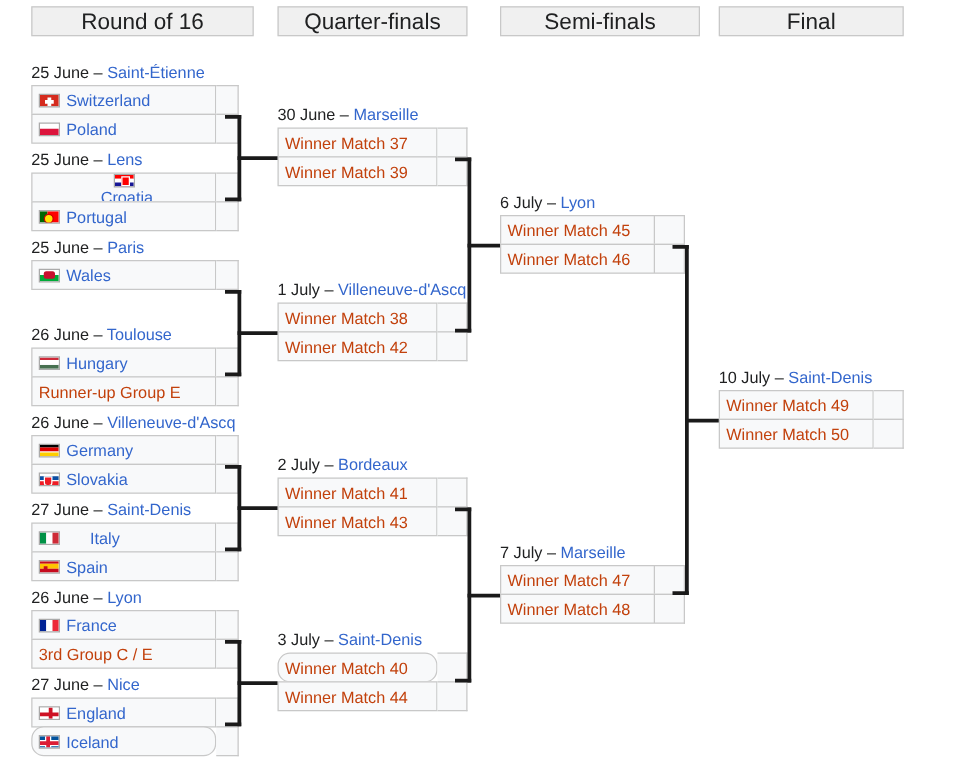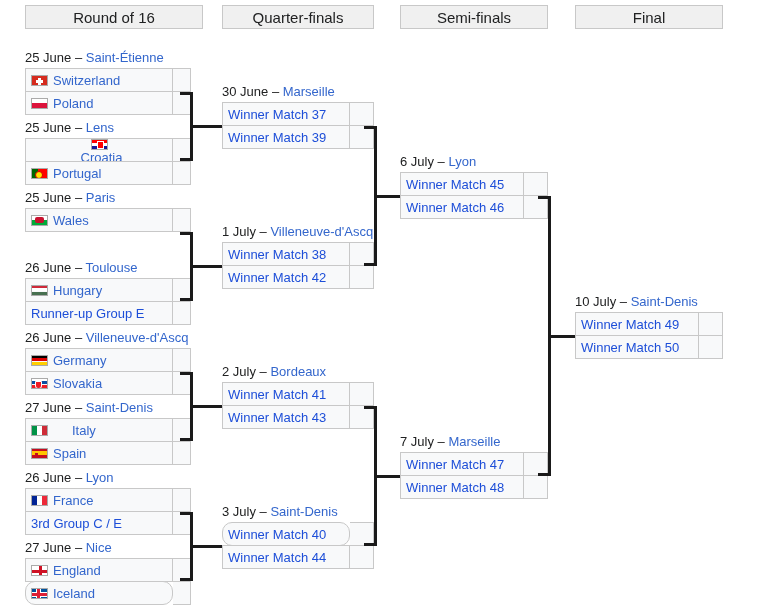--- a/index.html
+++ b/index.html
@@ -14,21 +14,21 @@
   #bracket{position:relative;width:764px;height:609px;}
 
   
   .round-tab{
     position:absolute;
     height:24px;
     box-sizing:border-box;
     border:1px solid #c8c8c8;
     background:#f0f0f0;
     color:#202122;
-    font-size:15px;
+    font-size:18px;
     display:flex;align-items:center;justify-content:center;
     text-align:center;
   }
 
   
   .match{position:absolute;}
   .match-label{
     position:absolute;
     top:-18px;left:0;
     white-space:nowrap;
@@ -52,21 +52,21 @@
     overflow:hidden;
     white-space:nowrap;
   }
   .cell-score{
     box-sizing:border-box;
     border:1px solid #c8c8c8;
     border-left:none;
     background:#f8f9fa;
   }
   .tname{color:#3366cc;font-size:13px;}
-  .tname.plain{color:#1d4ed8;}
+  .tname.plain{color:#c2410c;}
   .flag{
     display:inline-block;
     width:17px;height:11px;
     margin-right:5px;
     box-sizing:border-box;
     border:1px solid #aaa;
     position:relative;
     overflow:hidden;
     flex:0 0 auto;
     vertical-align:middle;
@@ -81,21 +81,21 @@
 </head>
 <body>
 
 <div id="bracket">
     <div class="round-tab" style="left: 25px; top: 5px; width: 178px;">
       <span>Round of 16</span>
     </div>
     <div class="round-tab" style="left: 222px; top: 5px; width: 152px;">
       <span>Quarter-finals</span>
     </div>
-    <div class="round-tab" style="left: 400px; top: 5px; width: 148px;">
+    <div class="round-tab" style="left: 400px; top: 5px; width: 160px;">
       <span>Semi-finals</span>
     </div>
     <div class="round-tab" style="left: 575px; top: 5px; width: 148px;">
       <span>Final</span>
     </div>
     <div class="match" style="left: 25px; top: 68px;">
       <div class="match-label"><span>25 June</span><span> – </span><span class="venue">Saint-Étienne</span></div>
       <div class="row">
         <div class="cell-team" style="width: 148px;">
           <span class="flag">

